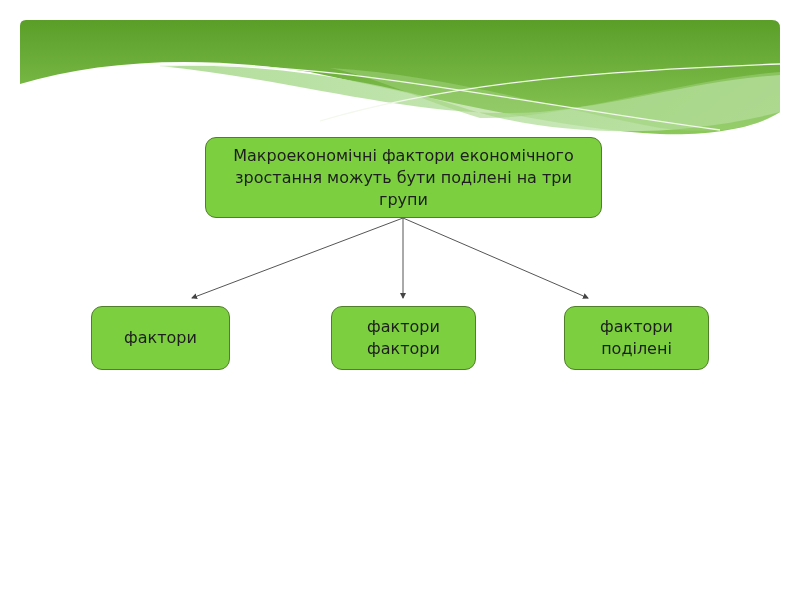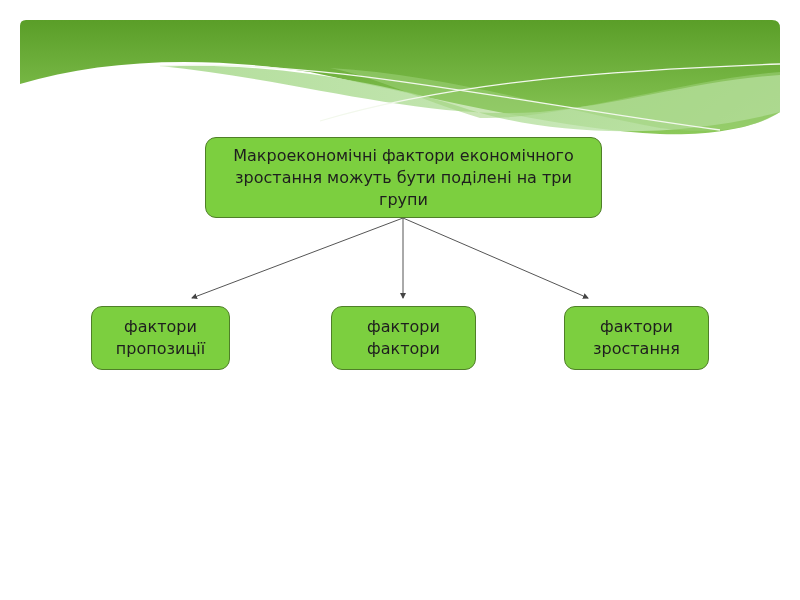--- a/index.html
+++ b/index.html
@@ -49,29 +49,28 @@
   <line x1="403" y1="218" x2="588" y2="298" stroke="#555555" stroke-width="1" marker-end="url(#ah)"></line>
 </svg>
 
 <div id="top-box" class="box" style="background: rgb(124, 207, 63); border-color: rgb(79, 127, 40);">
   <span>Макроекономічні фактори економічного зростання можуть бути поділені на три групи</span>
 </div>
 
 <div id="box-left" class="box" style="background: rgb(124, 207, 63); border-color: rgb(79, 127, 40);">
   <div>
     <span>фактори</span>
-    <span>пропозиції</span>
   </div>
 </div>
 
 <div id="box-mid" class="box" style="background: rgb(124, 207, 63); border-color: rgb(79, 127, 40);">
   <div>
     <span>фактори</span>
     <span>фактори</span>
   </div>
 </div>
 
 <div id="box-right" class="box" style="background: rgb(124, 207, 63); border-color: rgb(79, 127, 40);">
   <div>
     <span>фактори</span>
-    <span>зростання</span>
+    <span>поділені</span>
   </div>
 </div>
 
 </body></html>

